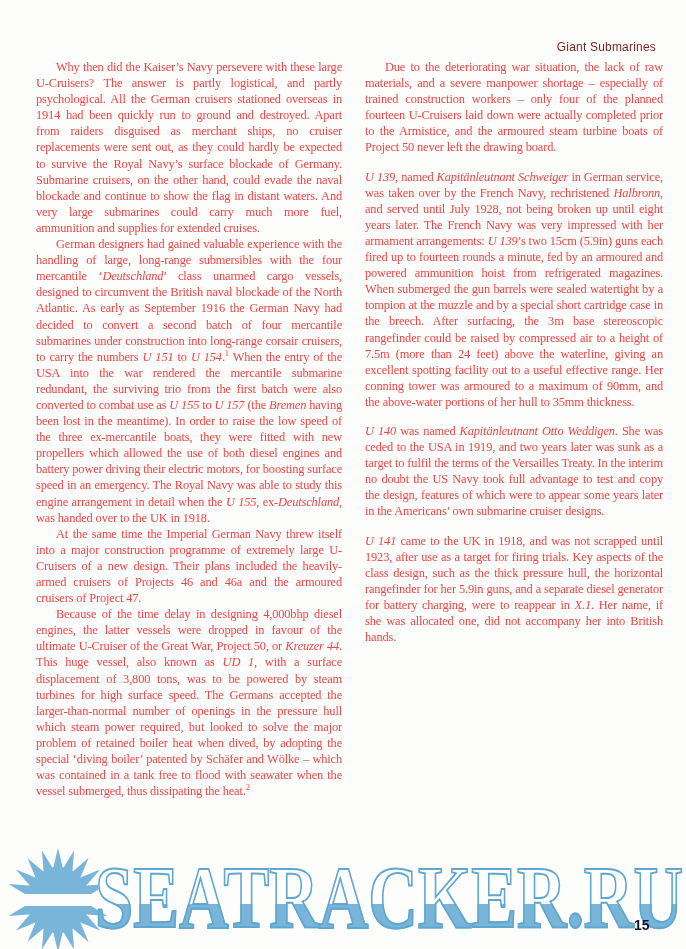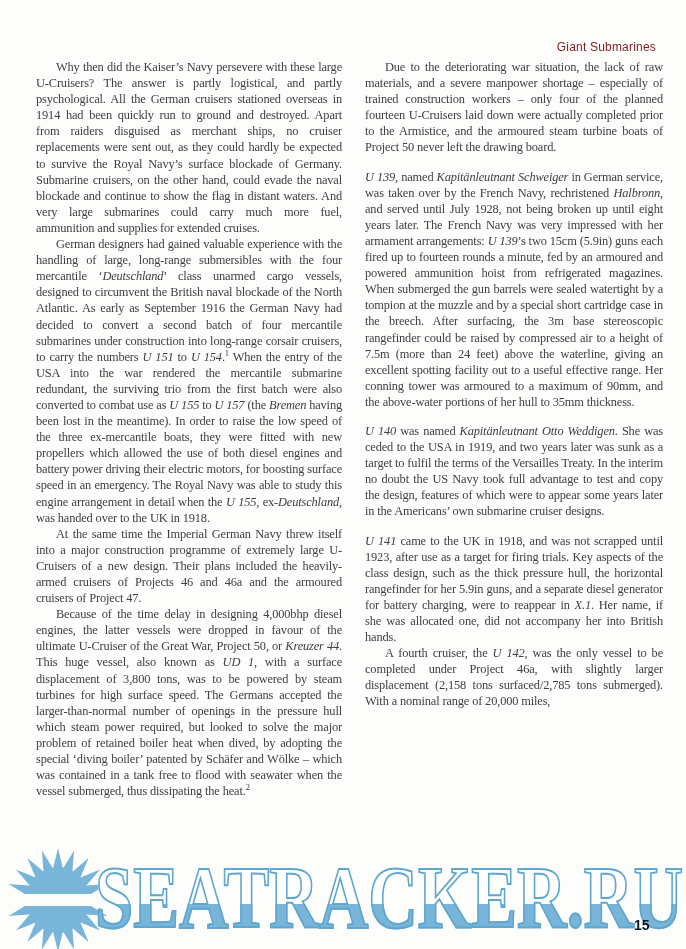--- a/index.html
+++ b/index.html
@@ -34,21 +34,21 @@
     left: 36px;
     width: 620px;
     z-index: 2;
   }
   .col {
     position: absolute;
     top: 0;
     font-size: 12.4px;
     line-height: 16.1px;
     letter-spacing: -0.15px;
-    color: #404040;
+    color: #ef4444;
     text-align: justify;
     font-family: Liberation Serif, serif;
   }
   .col-left  { left: 0;     width: 306px; }
   .col-right { left: 329px; width: 298px; }
   .para { margin: 0; }
   .para.indent { text-indent: 20px; }
   .para.gap { margin-top: 13px; }
   .para i { font-style: italic; }
   .para sup {
@@ -113,21 +113,20 @@
         <p class="para indent"><span>Why then did the Kaiser’s Navy persevere with these large U-Cruisers? The answer is partly logistical, and partly psychological. All the German cruisers stationed overseas in 1914 had been quickly run to ground and destroyed. Apart from raiders disguised as merchant ships, no cruiser replacements were sent out, as they could hardly be expected to survive the Royal Navy’s surface blockade of Germany. Submarine cruisers, on the other hand, could evade the naval blockade and continue to show the flag in distant waters. And very large submarines could carry much more fuel, ammunition and supplies for extended cruises.</span></p>
         <p class="para indent"><span>German designers had gained valuable experience with the handling of large, long-range submersibles with the four mercantile ‘</span><i>Deutschland</i><span>’ class unarmed cargo vessels, designed to circumvent the British naval blockade of the North Atlantic. As early as September 1916 the German Navy had decided to convert a second batch of four mercantile submarines under construction into long-range corsair cruisers, to carry the numbers </span><i>U 151</i><span> to </span><i>U 154</i><span>.</span><sup>1</sup><span> When the entry of the USA into the war rendered the mercantile submarine redundant, the surviving trio from the first batch were also converted to combat use as </span><i>U 155</i><span> to </span><i>U 157</i><span> (the </span><i>Bremen</i><span> having been lost in the meantime). In order to raise the low speed of the three ex-mercantile boats, they were fitted with new propellers which allowed the use of both diesel engines and battery power driving their electric motors, for boosting surface speed in an emergency. The Royal Navy was able to study this engine arrangement in detail when the </span><i>U 155</i><span>, ex-</span><i>Deutschland</i><span>, was handed over to the UK in 1918.</span></p>
         <p class="para indent"><span>At the same time the Imperial German Navy threw itself into a major construction programme of extremely large U-Cruisers of a new design. Their plans included the heavily-armed cruisers of Projects 46 and 46a and the armoured cruisers of Project 47.</span></p>
         <p class="para indent"><span>Because of the time delay in designing 4,000bhp diesel engines, the latter vessels were dropped in favour of the ultimate U-Cruiser of the Great War, Project 50, or </span><i>Kreuzer 44</i><span>. This huge vessel, also known as </span><i>UD 1</i><span>, with a surface displacement of 3,800 tons, was to be powered by steam turbines for high surface speed. The Germans accepted the larger-than-normal number of openings in the pressure hull which steam power required, but looked to solve the major problem of retained boiler heat when dived, by adopting the special ‘diving boiler’ patented by Schäfer and Wölke – which was contained in a tank free to flood with seawater when the vessel submerged, thus dissipating the heat.</span><sup>2</sup></p>
       </div>
     <div class="col col-right">
         <p class="para indent"><span>Due to the deteriorating war situation, the lack of raw materials, and a severe manpower shortage – especially of trained construction workers – only four of the planned fourteen U-Cruisers laid down were actually completed prior to the Armistice, and the armoured steam turbine boats of Project 50 never left the drawing board.</span></p>
         <p class="para gap"><i>U 139</i><span>, named </span><i>Kapitänleutnant Schweiger</i><span> in German service, was taken over by the French Navy, rechristened </span><i>Halbronn</i><span>, and served until July 1928, not being broken up until eight years later. The French Navy was very impressed with her armament arrangements: </span><i>U 139</i><span>’s two 15cm (5.9in) guns each fired up to fourteen rounds a minute, fed by an armoured and powered ammunition hoist from refrigerated magazines. When submerged the gun barrels were sealed watertight by a tompion at the muzzle and by a special short cartridge case in the breech. After surfacing, the 3m base stereoscopic rangefinder could be raised by compressed air to a height of 7.5m (more than 24 feet) above the waterline, giving an excellent spotting facility out to a useful effective range. Her conning tower was armoured to a maximum of 90mm, and the above-water portions of her hull to 35mm thickness.</span></p>
         <p class="para gap"><i>U 140</i><span> was named </span><i>Kapitänleutnant Otto Weddigen</i><span>. She was ceded to the USA in 1919, and two years later was sunk as a target to fulfil the terms of the Versailles Treaty. In the interim no doubt the US Navy took full advantage to test and copy the design, features of which were to appear some years later in the Americans’ own submarine cruiser designs.</span></p>
         <p class="para gap"><i>U 141</i><span> came to the UK in 1918, and was not scrapped until 1923, after use as a target for firing trials. Key aspects of the class design, such as the thick pressure hull, the horizontal rangefinder for her 5.9in guns, and a separate diesel generator for battery charging, were to reappear in </span><i>X.1</i><span>. Her name, if she was allocated one, did not accompany her into British hands.</span></p>
-        <p class="para indent"><span>A fourth cruiser, the </span><i>U 142</i><span>, was the only vessel to be completed under Project 46a, with slightly larger displacement (2,158 tons surfaced/2,785 tons submerged). With a nominal range of 20,000 miles,</span></p>
       </div>
   </div>
 
   <div class="watermark">
     <svg class="wm-sun" viewBox="0 0 136 104" xmlns="http://www.w3.org/2000/svg">
       <g transform="translate(68,52)" fill="#79b5d9">
         <g>
           <polygon points="0,-52 6.5,-25 -6.5,-25" transform="rotate(0)"></polygon>
           <polygon points="0,-52 6.5,-25 -6.5,-25" transform="rotate(18)"></polygon>
           <polygon points="0,-52 6.5,-25 -6.5,-25" transform="rotate(36)"></polygon>

